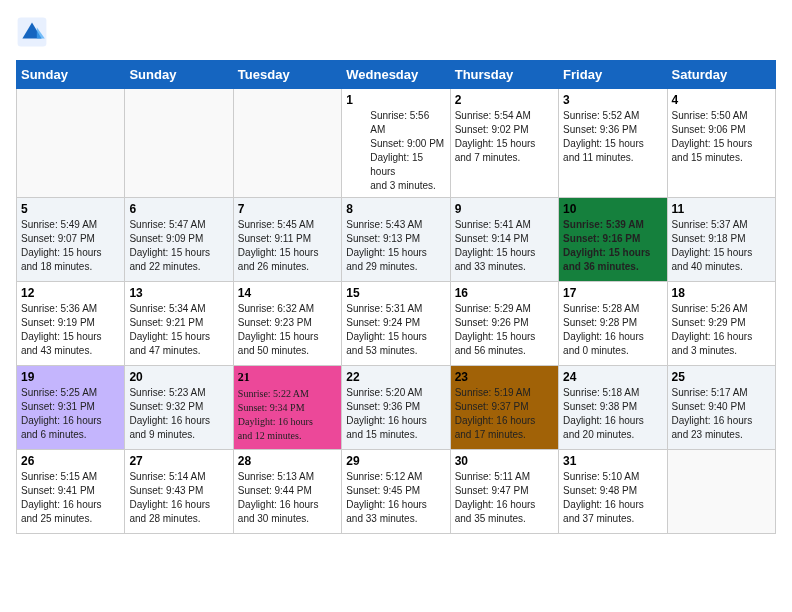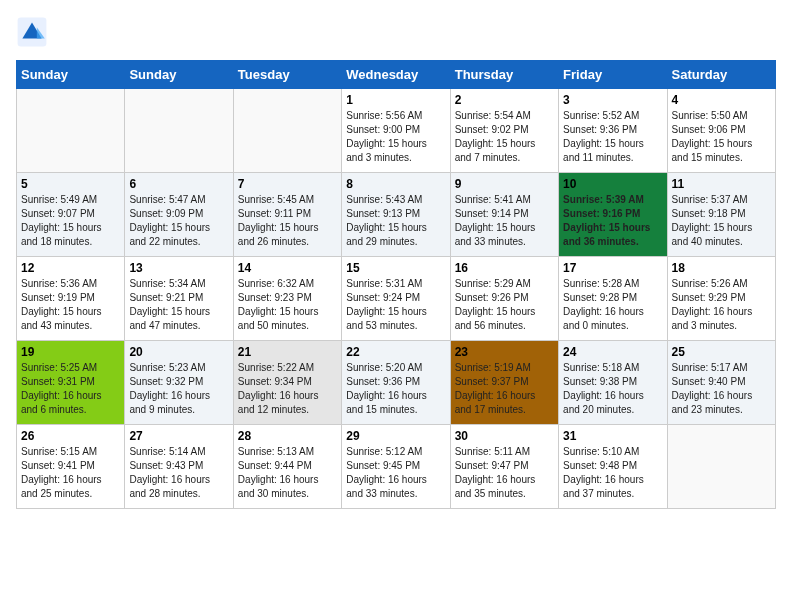--- a/index.html
+++ b/index.html
@@ -123,21 +123,21 @@
       </tr>
   </thead>
   <tbody id="calendar-body">
   <tr>
         <td class="empty-cell"></td>
         <td class="empty-cell"></td>
         <td class="empty-cell"></td>
         <td>
           <div class="cell-content">
             <span class="day-number">1</span>
-            <div class="day-info" style="white-space: pre-line;">Sunrise: 5:56 AM
+            <div class="day-info" style="white-space: pre-line; margin-left: 24px;">Sunrise: 5:56 AM
 Sunset: 9:00 PM
 Daylight: 15 hours
 and 3 minutes.</div>
           </div>
         </td>
         <td>
           <div class="cell-content">
             <span class="day-number">2</span>
             <div class="day-info" style="white-space: pre-line;">Sunrise: 5:54 AM
 Sunset: 9:02 PM
@@ -288,39 +288,39 @@
           <div class="cell-content">
             <span class="day-number">18</span>
             <div class="day-info" style="white-space: pre-line;">Sunrise: 5:26 AM
 Sunset: 9:29 PM
 Daylight: 16 hours
 and 3 minutes.</div>
           </div>
         </td>
       </tr>
       <tr>
-        <td style="background: #84cc16;">
+        <td style="background: #c4b5fd;">
           <div class="cell-content">
             <span class="day-number">19</span>
             <div class="day-info" style="white-space: pre-line;">Sunrise: 5:25 AM
 Sunset: 9:31 PM
 Daylight: 16 hours
 and 6 minutes.</div>
           </div>
         </td>
         <td style="background: rgb(240, 244, 248);">
           <div class="cell-content">
             <span class="day-number">20</span>
             <div class="day-info" style="white-space: pre-line;">Sunrise: 5:23 AM
 Sunset: 9:32 PM
 Daylight: 16 hours
 and 9 minutes.</div>
           </div>
         </td>
-        <td style="background: #e5e5e5;">
+        <td style="background: #ec4899; font-family: Liberation Serif, serif;">
           <div class="cell-content">
             <span class="day-number">21</span>
             <div class="day-info" style="white-space: pre-line;">Sunrise: 5:22 AM
 Sunset: 9:34 PM
 Daylight: 16 hours
 and 12 minutes.</div>
           </div>
         </td>
         <td style="background: rgb(240, 244, 248);">
           <div class="cell-content">

